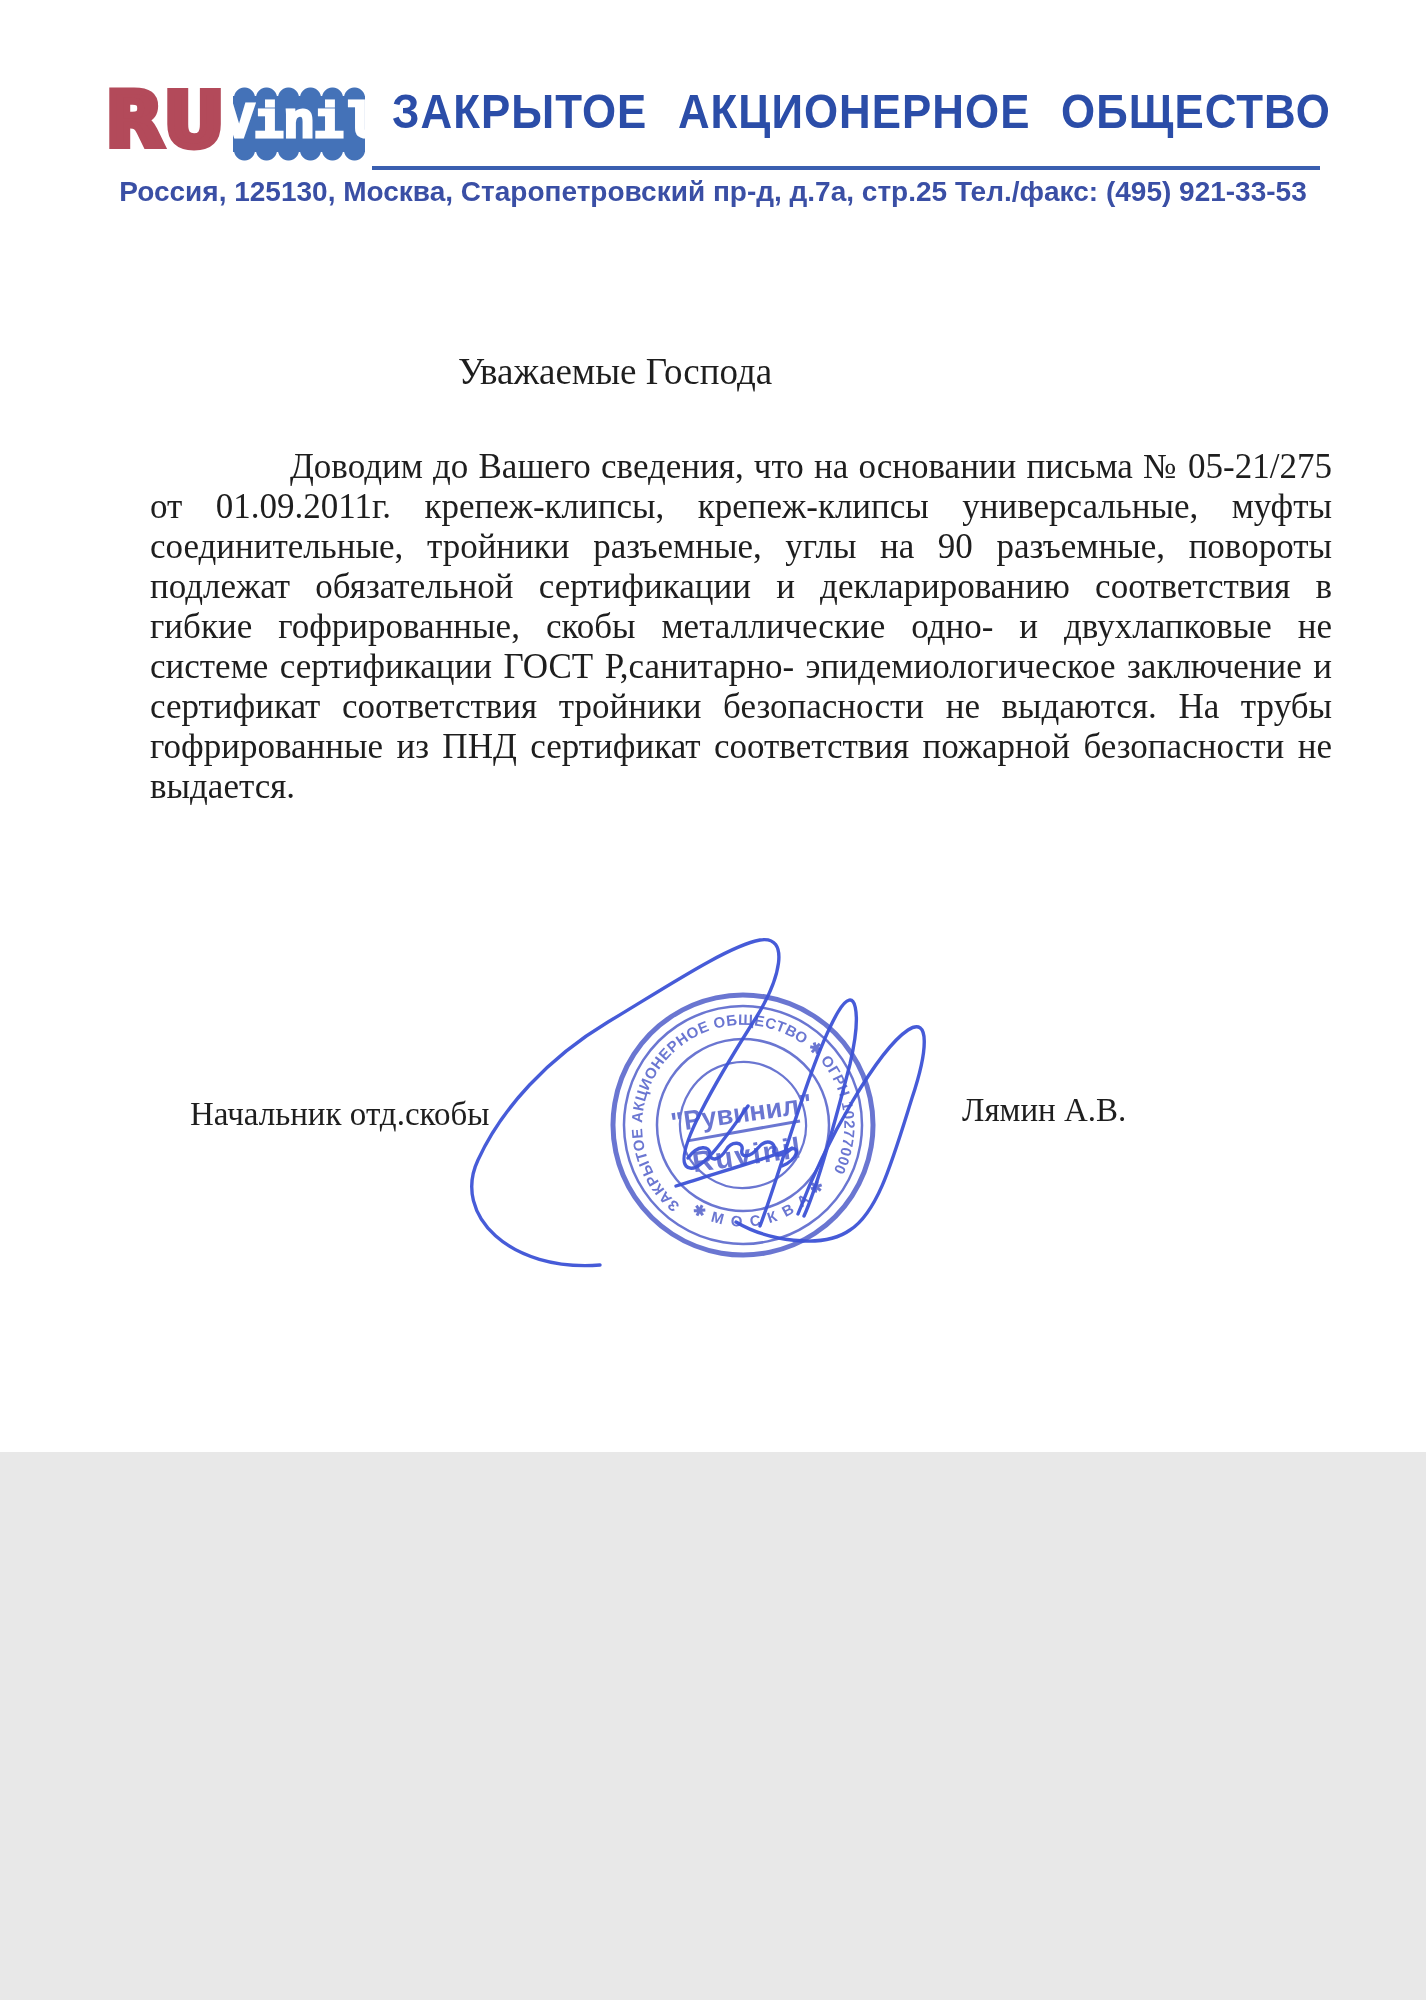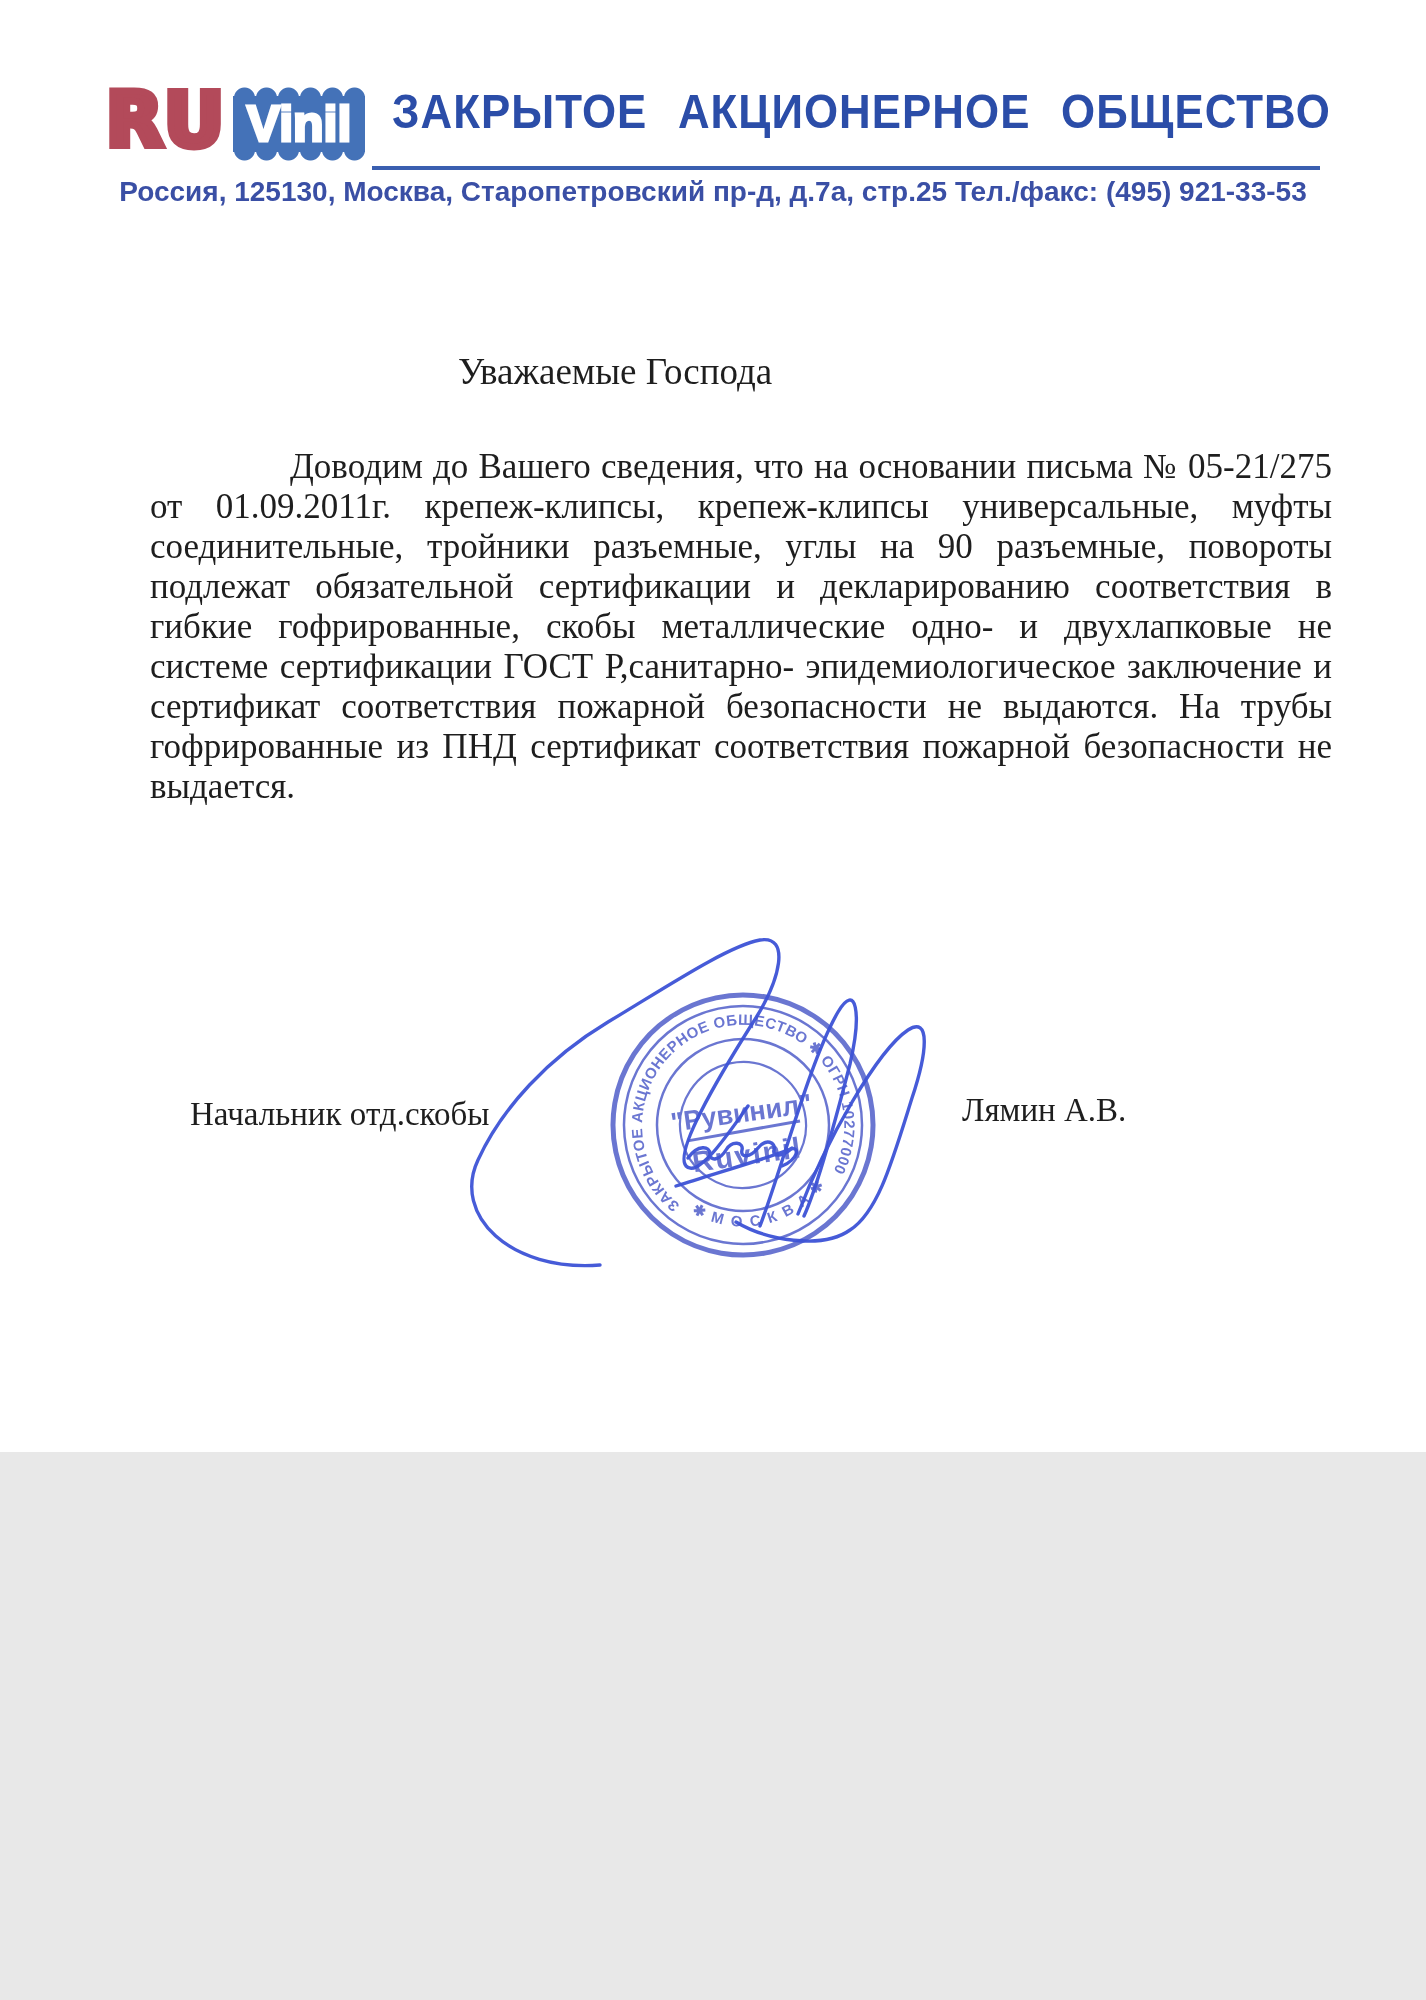--- a/index.html
+++ b/index.html
@@ -22,21 +22,21 @@
     content:"";position:absolute;left:1px;right:0;top:-11px;height:13px;
     background:radial-gradient(circle 10.5px at 10.5px 13px, #4472b8 10px, rgba(0,0,0,0) 11px);
     background-size:22px 26px;background-repeat:repeat-x;
   }
   .logo-block::after{
     content:"";position:absolute;left:1px;right:0;bottom:-11px;height:13px;
     background:radial-gradient(circle 10.5px at 10.5px 0px, #4472b8 10px, rgba(0,0,0,0) 11px);
     background-size:22px 26px;background-repeat:repeat-x;
   }
   .logo-vinil{
-    position:relative;z-index:2;font-family:Liberation Sans, sans-serif;font-weight:800;
+    position:relative;z-index:2;font-family:Liberation Mono, monospace;font-weight:800;
     font-size:50px;line-height:1;color:#ffffff;text-align:center;-webkit-text-stroke:3px #ffffff;
   }
   .hdr-title{
     position:absolute;left:392px;top:84px;white-space:nowrap;
     font-family:"Liberation Sans",sans-serif;font-weight:700;font-size:43px;
     color:#2b4da8;letter-spacing:1px;word-spacing:17px;
     transform:scale(1.02,1.14);transform-origin:left top;
   }
   .hdr-rule{position:absolute;left:372px;top:166px;width:948px;height:4px;background:#3a5fb0;}
   .hdr-address{
@@ -78,21 +78,21 @@
 
   <div class="salutation">Уважаемые Господа</div>
 
   <div class="body-text">
     <div class="bline first">Доводим до Вашего сведения, что на основании письма № 05-21/275</div>
     <div class="bline">от 01.09.2011г. крепеж-клипсы, крепеж-клипсы универсальные, муфты</div>
     <div class="bline">соединительные, тройники разъемные, углы на 90 разъемные, повороты</div>
     <div class="bline">подлежат обязательной сертификации и декларированию соответствия в</div>
     <div class="bline">гибкие гофрированные, скобы металлические одно- и двухлапковые не</div>
     <div class="bline">системе сертификации ГОСТ Р,санитарно- эпидемиологическое заключение и</div>
-    <div class="bline">сертификат соответствия пожарной безопасности не выдаются. На трубы</div>
+    <div class="bline">сертификат соответствия тройники безопасности не выдаются. На трубы</div>
     <div class="bline">гофрированные из ПНД сертификат соответствия пожарной безопасности не</div>
     <div class="bline last">выдается.</div>
   </div>
 
   <div class="sig-title">Начальник отд.скобы</div>
   <div class="sig-name">Лямин А.В.</div>
 
   <div class="stamp-wrap">
     <svg width="600" height="360" viewBox="0 0 600 360">
       <defs>

